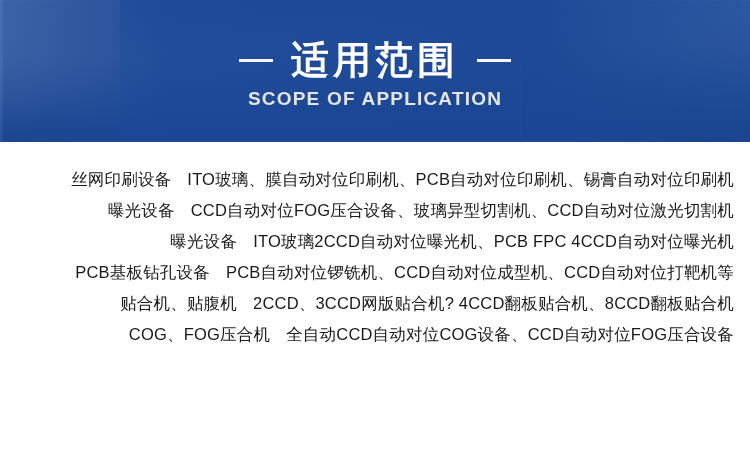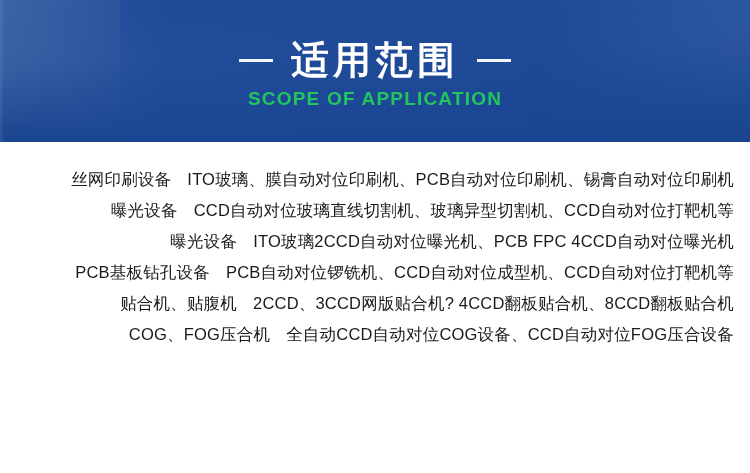--- a/index.html
+++ b/index.html
@@ -87,21 +87,21 @@
   .main-title {
     color: #ffffff;
     font-size: 38px;
     font-weight: bold;
     letter-spacing: 4px;
     line-height: 1.1;
     white-space: nowrap;
   }
   .sub-title {
     margin-top: 7px;
-    color: #22c55e;
+    color: #e5e5e5;
     font-size: 19px;
     font-weight: bold;
     letter-spacing: 1.2px;
     white-space: nowrap;
   }
 
   
   .content {
     padding: 22px 16px 0 16px;
     text-align: right;
@@ -139,21 +139,21 @@
     </div>
   </div>
 
   <div class="content">
 
     <p class="para">
       <span>丝网印刷设备</span><span class="gap"></span><span>ITO玻璃、膜自动对位印刷机、PCB自动对位印刷机、锡膏自动对位印刷机</span>
     </p>
 
     <p class="para">
-      <span>曝光设备</span><span class="gap"></span><span>CCD自动对位玻璃直线切割机、玻璃异型切割机、CCD自动对位打靶机等</span>
+      <span>曝光设备</span><span class="gap"></span><span>CCD自动对位FOG压合设备、玻璃异型切割机、CCD自动对位激光切割机</span>
     </p>
 
     <p class="para">
       <span>曝光设备</span><span class="gap"></span><span>ITO玻璃2CCD自动对位曝光机、PCB FPC 4CCD自动对位曝光机</span>
     </p>
 
     <p class="para">
       <span>PCB基板钻孔设备</span><span class="gap"></span><span>PCB自动对位锣铣机、CCD自动对位成型机、CCD自动对位打靶机等</span>
     </p>
 

